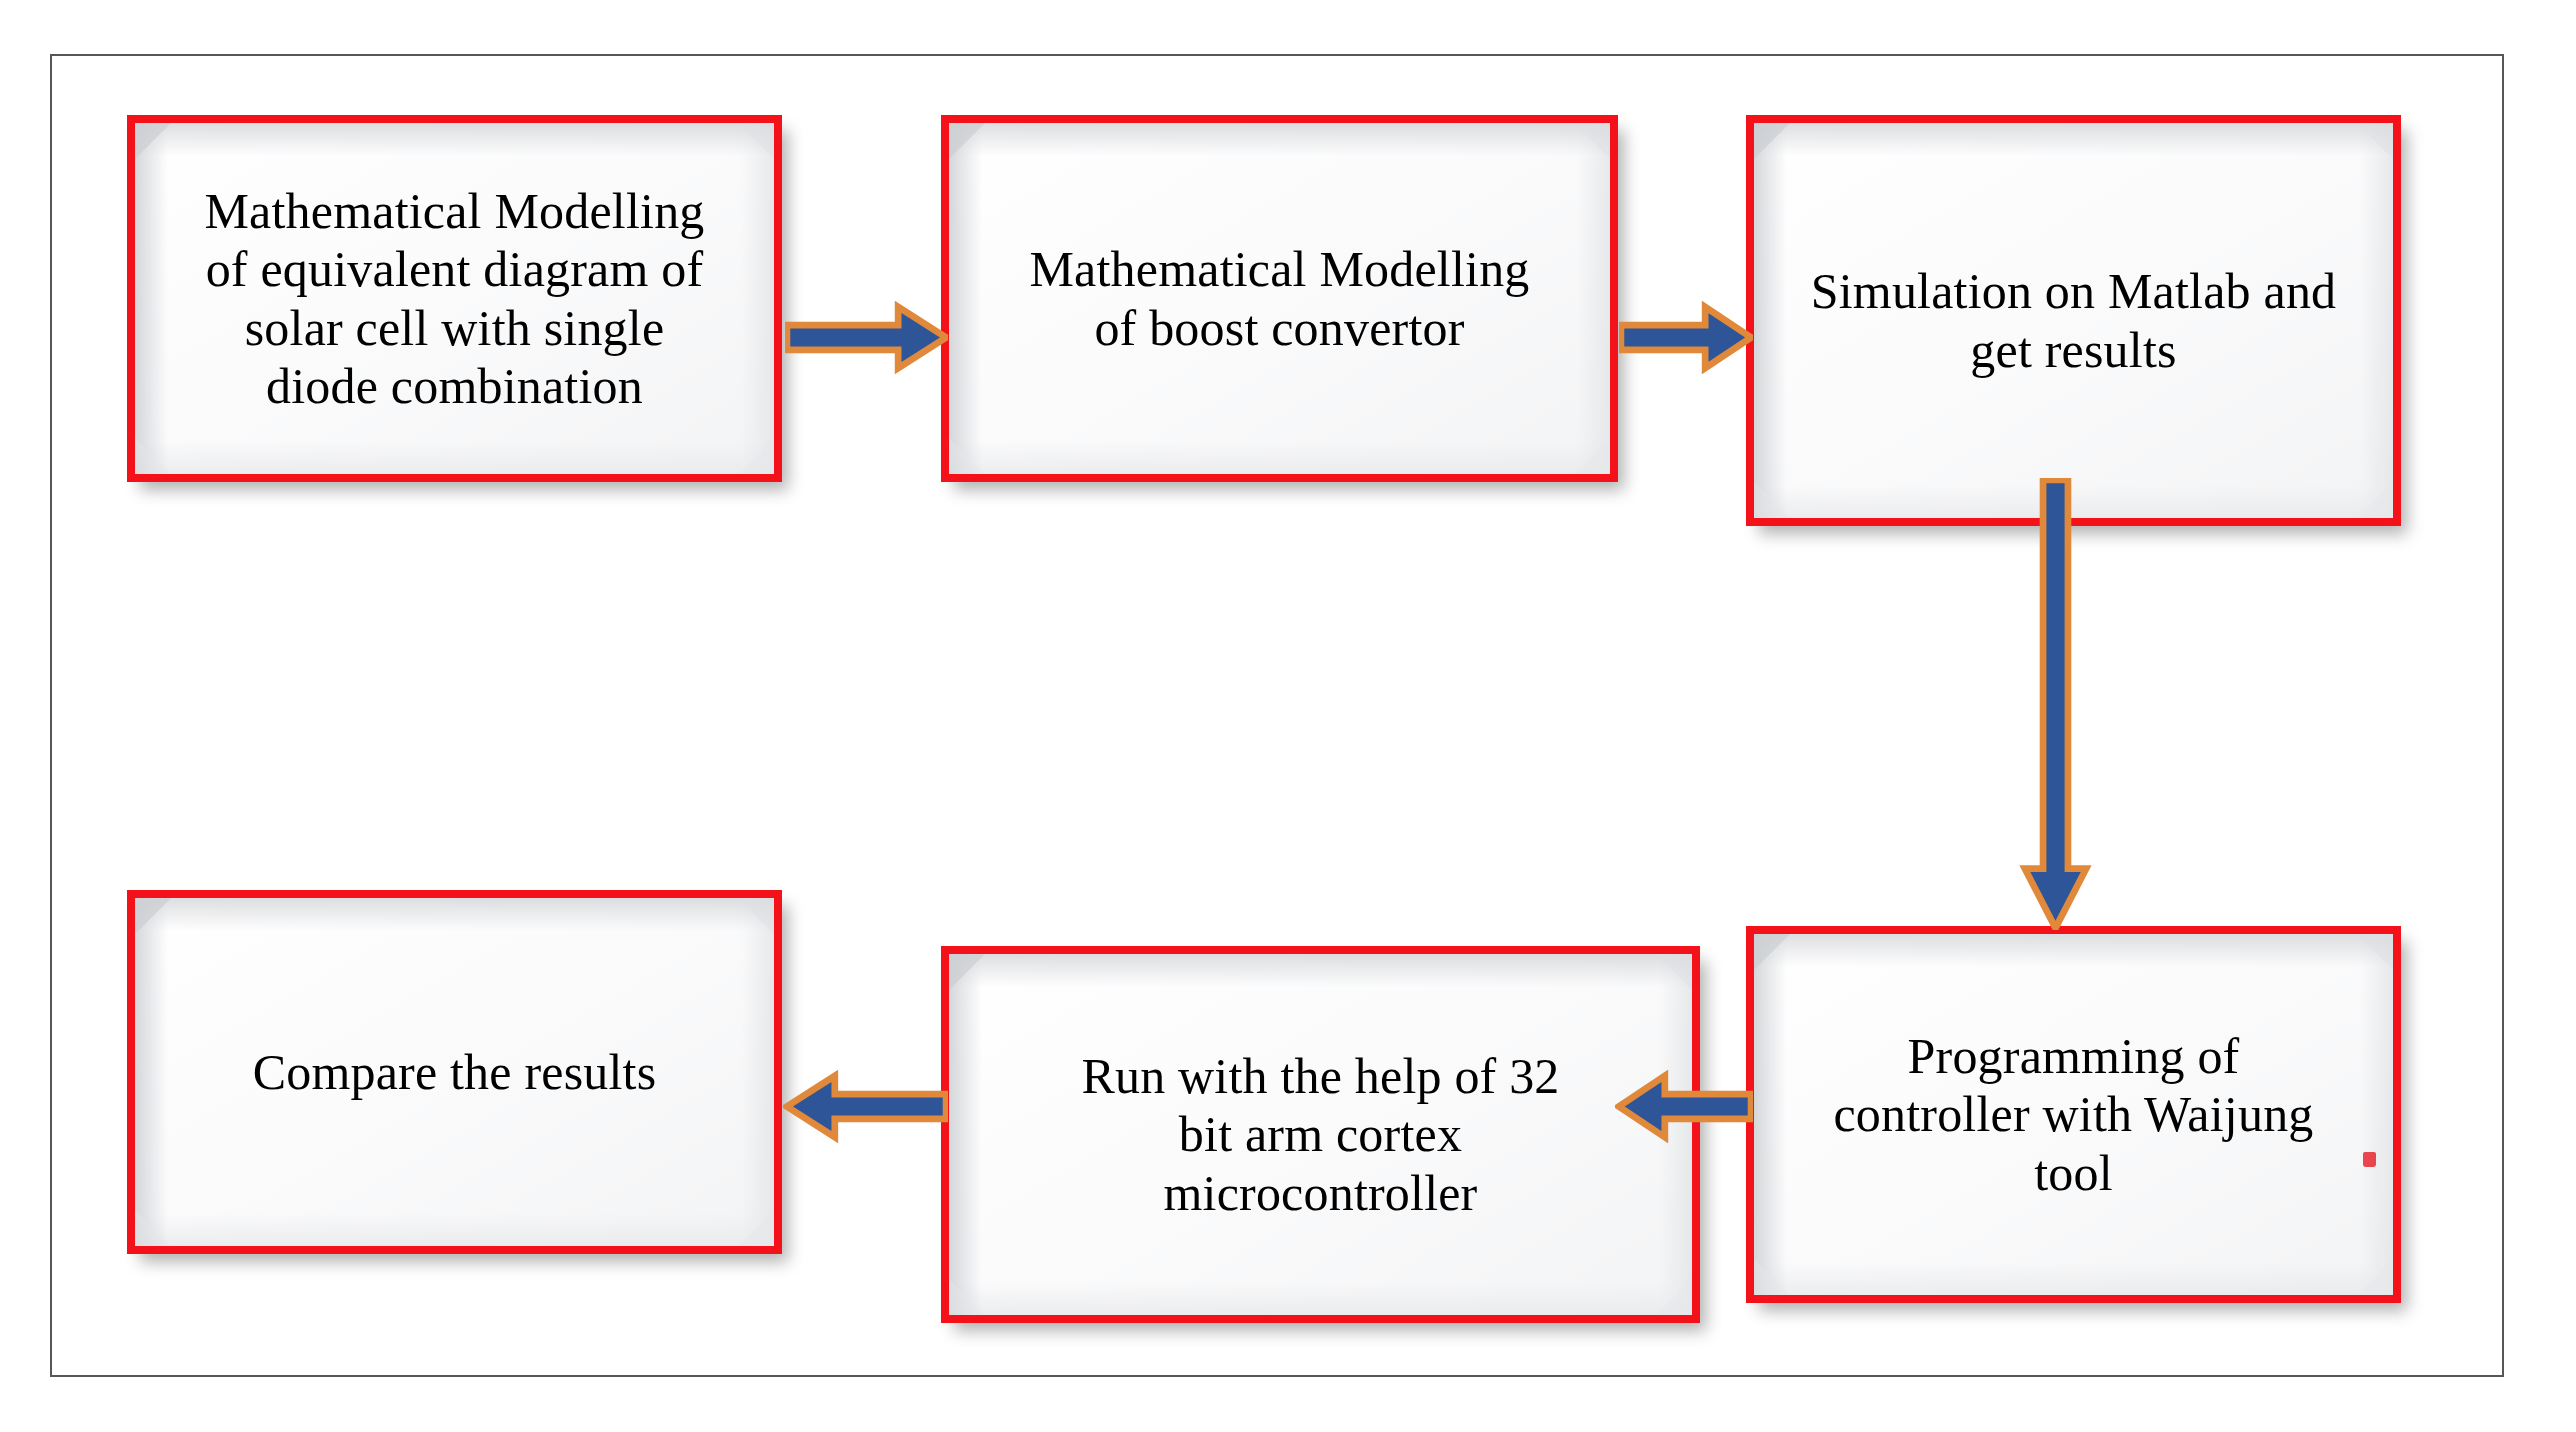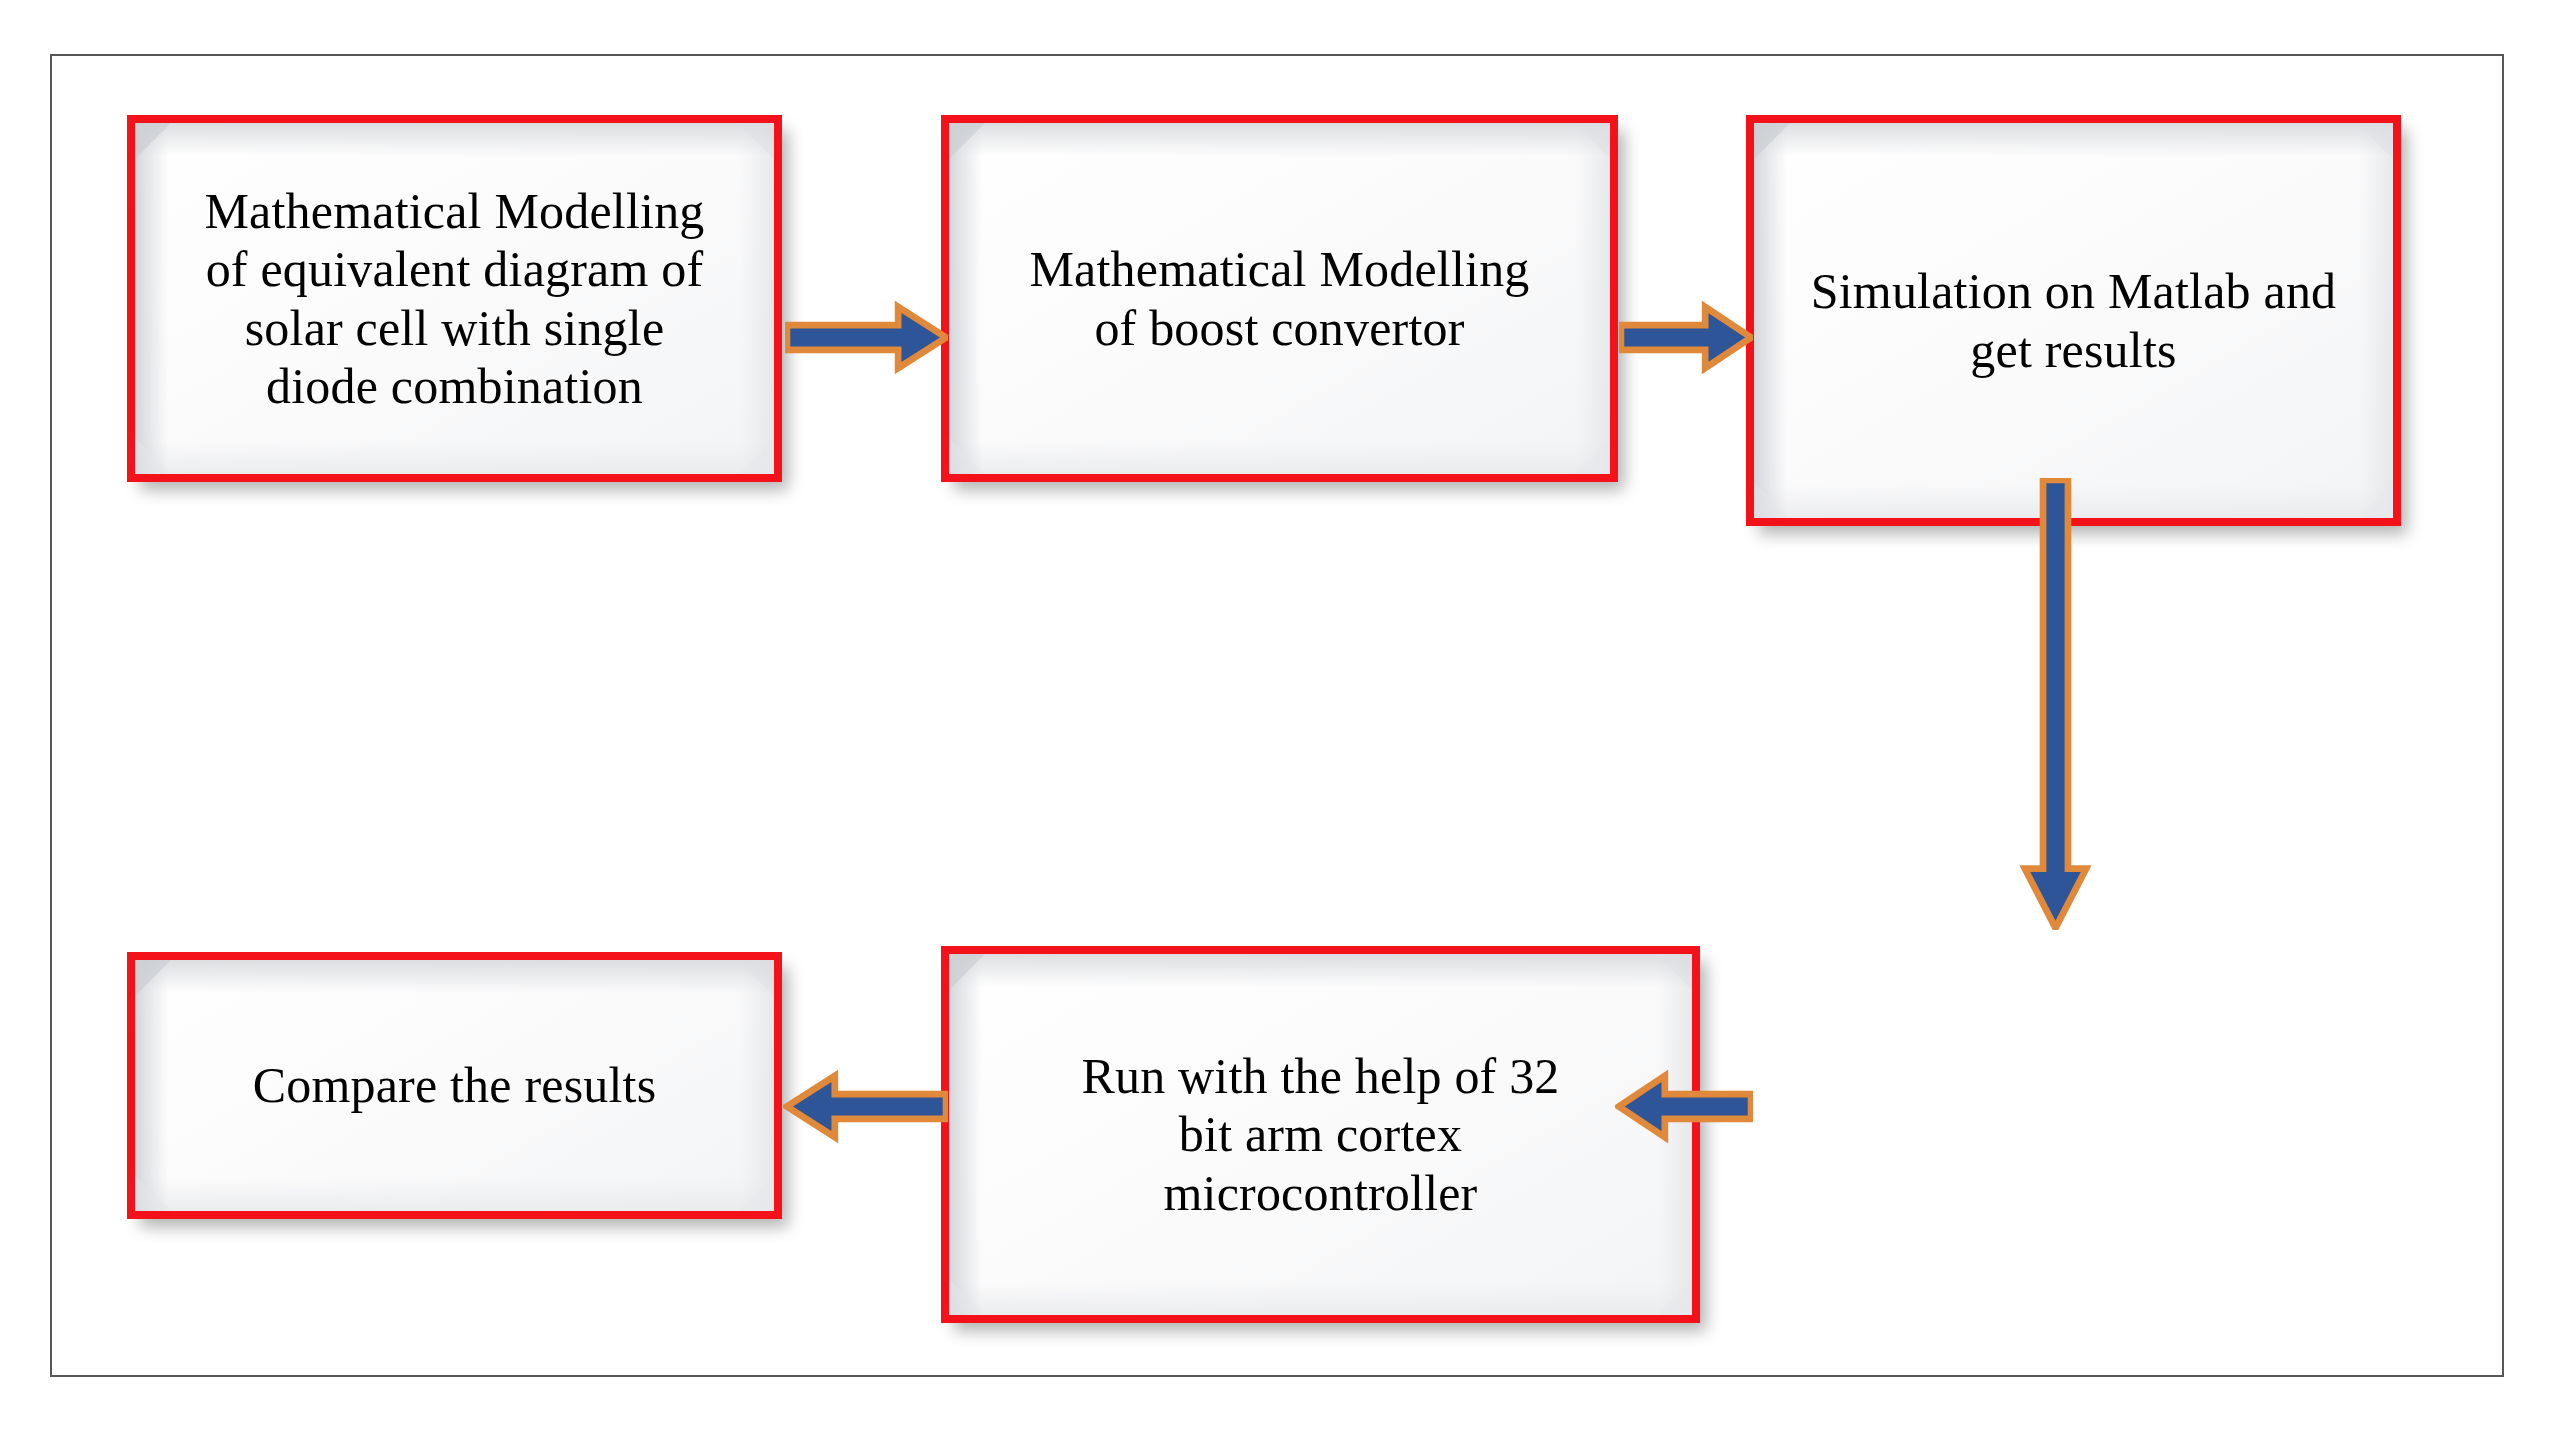--- a/index.html
+++ b/index.html
@@ -104,21 +104,21 @@
   .arrow-h, .arrow-v {
     position: absolute;
   }
   .arrow-h svg, .arrow-v svg { display: block; }
 
   
   #box-1 { left: 127px; top: 115px; width: 655px;  height: 367px; }
   #box-2 { left: 941px; top: 115px; width: 677px;  height: 367px; }
   #box-3 { left: 1746px; top: 115px; width: 655px; height: 411px; }
   
-  #box-6 { left: 127px;  top: 952px; width: 655px; height: 267px; }
+  #box-6 { left: 127px;  top: 890px; width: 655px; height: 364px; }
   #box-5 { left: 941px;  top: 946px; width: 759px; height: 377px; }
   #box-4 { left: 1746px; top: 926px; width: 655px; height: 377px; }
 
   #arrow-1-2 { left: 785px;  top: 301px;  width: 163px; height: 73px; }
   #arrow-2-3 { left: 1619px; top: 301px;  width: 134px; height: 73px; }
   #arrow-3-4 { left: 2019px; top: 478px;  width: 73px;  height: 452px; }
   #arrow-4-5 { left: 1615px; top: 1070px; width: 138px; height: 73px; }
   #arrow-5-6 { left: 783px;  top: 1070px; width: 165px; height: 73px; }
 </style>
 </head>
@@ -153,20 +153,27 @@
     <div class="box-label">Compare the results</div>
   </div>
 
   <div class="flow-box" id="box-5">
     <div class="bevel"></div>
     <div class="box-label">Run with the help of 32
 bit arm cortex
 microcontroller</div>
   </div>
 
+  <div class="flow-box misspelled" id="box-4">
+    <div class="bevel"></div>
+    <div class="box-label">Programming of
+controller with Waijung
+tool</div>
+    <div class="spell-mark" style="right: 17px; top: 218px;"></div>
+  </div>
 
   <div class="arrow-h" id="arrow-1-2">
     <svg width="163" height="73" viewBox="0 0 170 76" xmlns="http://www.w3.org/2000/svg">
       <path d="M2,25 L118,25 L118,6 L168,38 L118,70 L118,51 L2,51 Z" fill="#2e5597" stroke="#e0893b" stroke-width="7" stroke-linejoin="miter"></path>
     </svg>
   </div>
 
   <div class="arrow-h" id="arrow-2-3">
     <svg width="134" height="73" viewBox="0 0 140 76" xmlns="http://www.w3.org/2000/svg">
       <path d="M2,25 L90,25 L90,6 L138,38 L90,70 L90,51 L2,51 Z" fill="#2e5597" stroke="#e0893b" stroke-width="7" stroke-linejoin="miter"></path>

